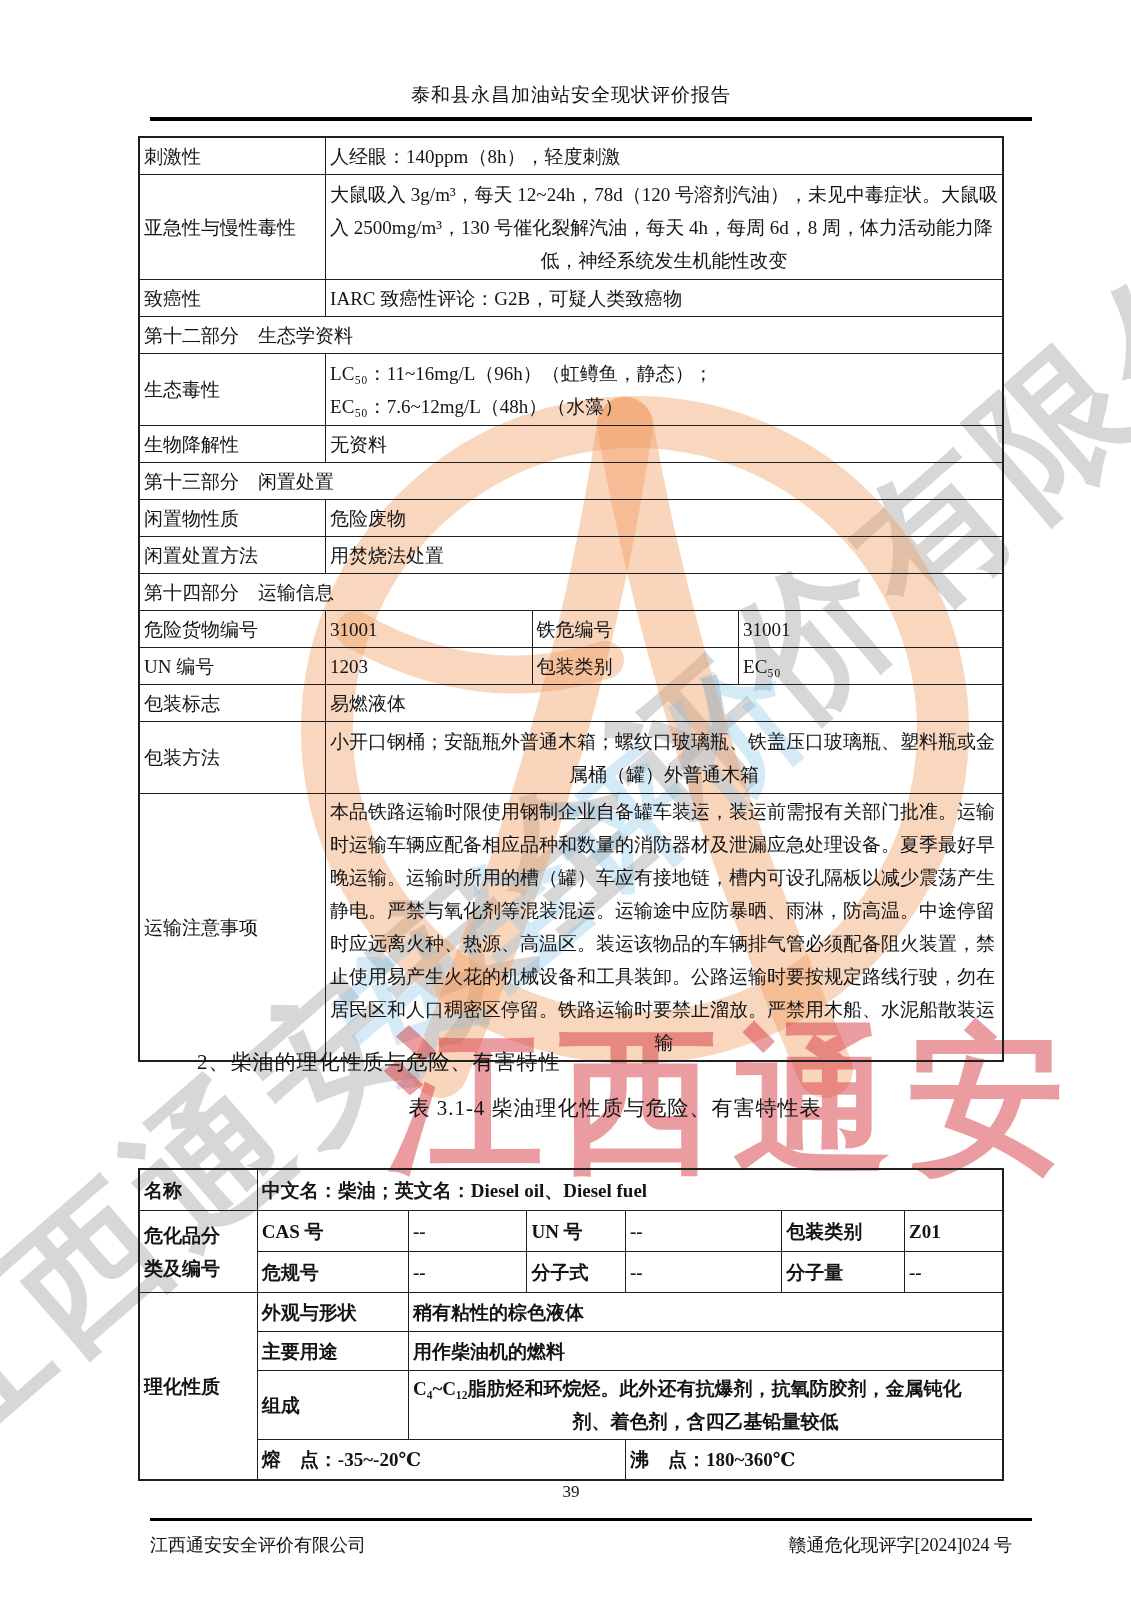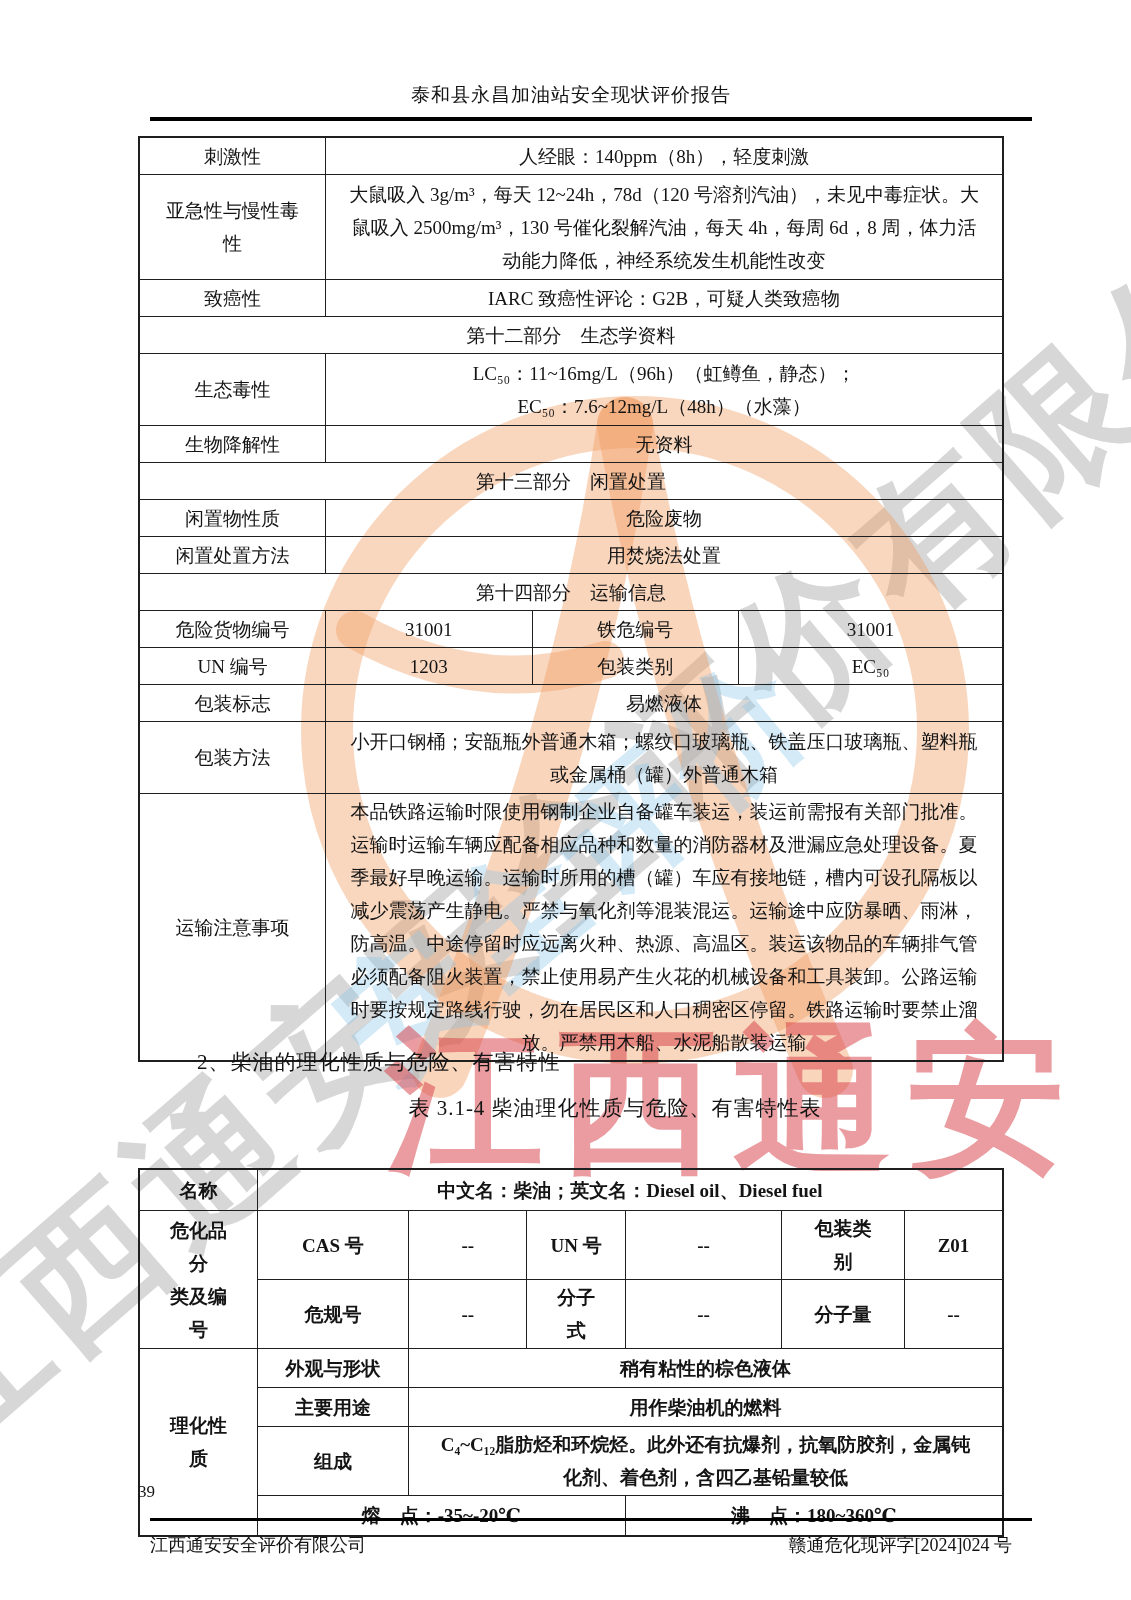--- a/index.html
+++ b/index.html
@@ -35,21 +35,21 @@
   
   .header-title {
     position:absolute; left:138px; top:82px; width:866px;
     text-align:center; font-size:19px; letter-spacing:1px;
   }
   .rule { position:absolute; left:150px; width:882px; background:#000; }
   .rule-top { top:117px; height:4px; }
   .rule-bottom { top:1518px; height:3px; }
   .page-num {
     position:absolute; left:138px; top:1482px; width:866px;
-    font-size:17px;
+    text-align:center; font-size:17px;
   }
   .footer {
     position:absolute; left:150px; top:1533px; width:862px;
     display:flex; justify-content:space-between;
     font-size:18px;
   }
 
   
   .sec-heading {
     position:absolute; left:197px; top:1048px;
@@ -63,22 +63,22 @@
   
   table.doc {
     position:absolute; left:138px; border-collapse:collapse;
     table-layout:fixed; width:866px;
     font-size:19px;
   }
   table.t1 { top:136px; }
   table.t2 { top:1168px;font-weight:bold; }
   table.doc td {
     border:1.5px solid #1f1f1f;
-    vertical-align:middle; text-align:center;
-    padding:1px 23px; line-height:33px;
+    vertical-align:middle; text-align:left;
+    padding:1px 4px; line-height:33px;
     overflow:hidden;
   }
   table.doc { border:2px solid #1f1f1f; }
   td.just { text-align:justify; text-align-last:center; }
   td.pre  { white-space:pre-line; }
   td.tight { line-height:31px; }
   td.l2 { line-height:30px; }
 
   
   .h1 td { height:34px; }

